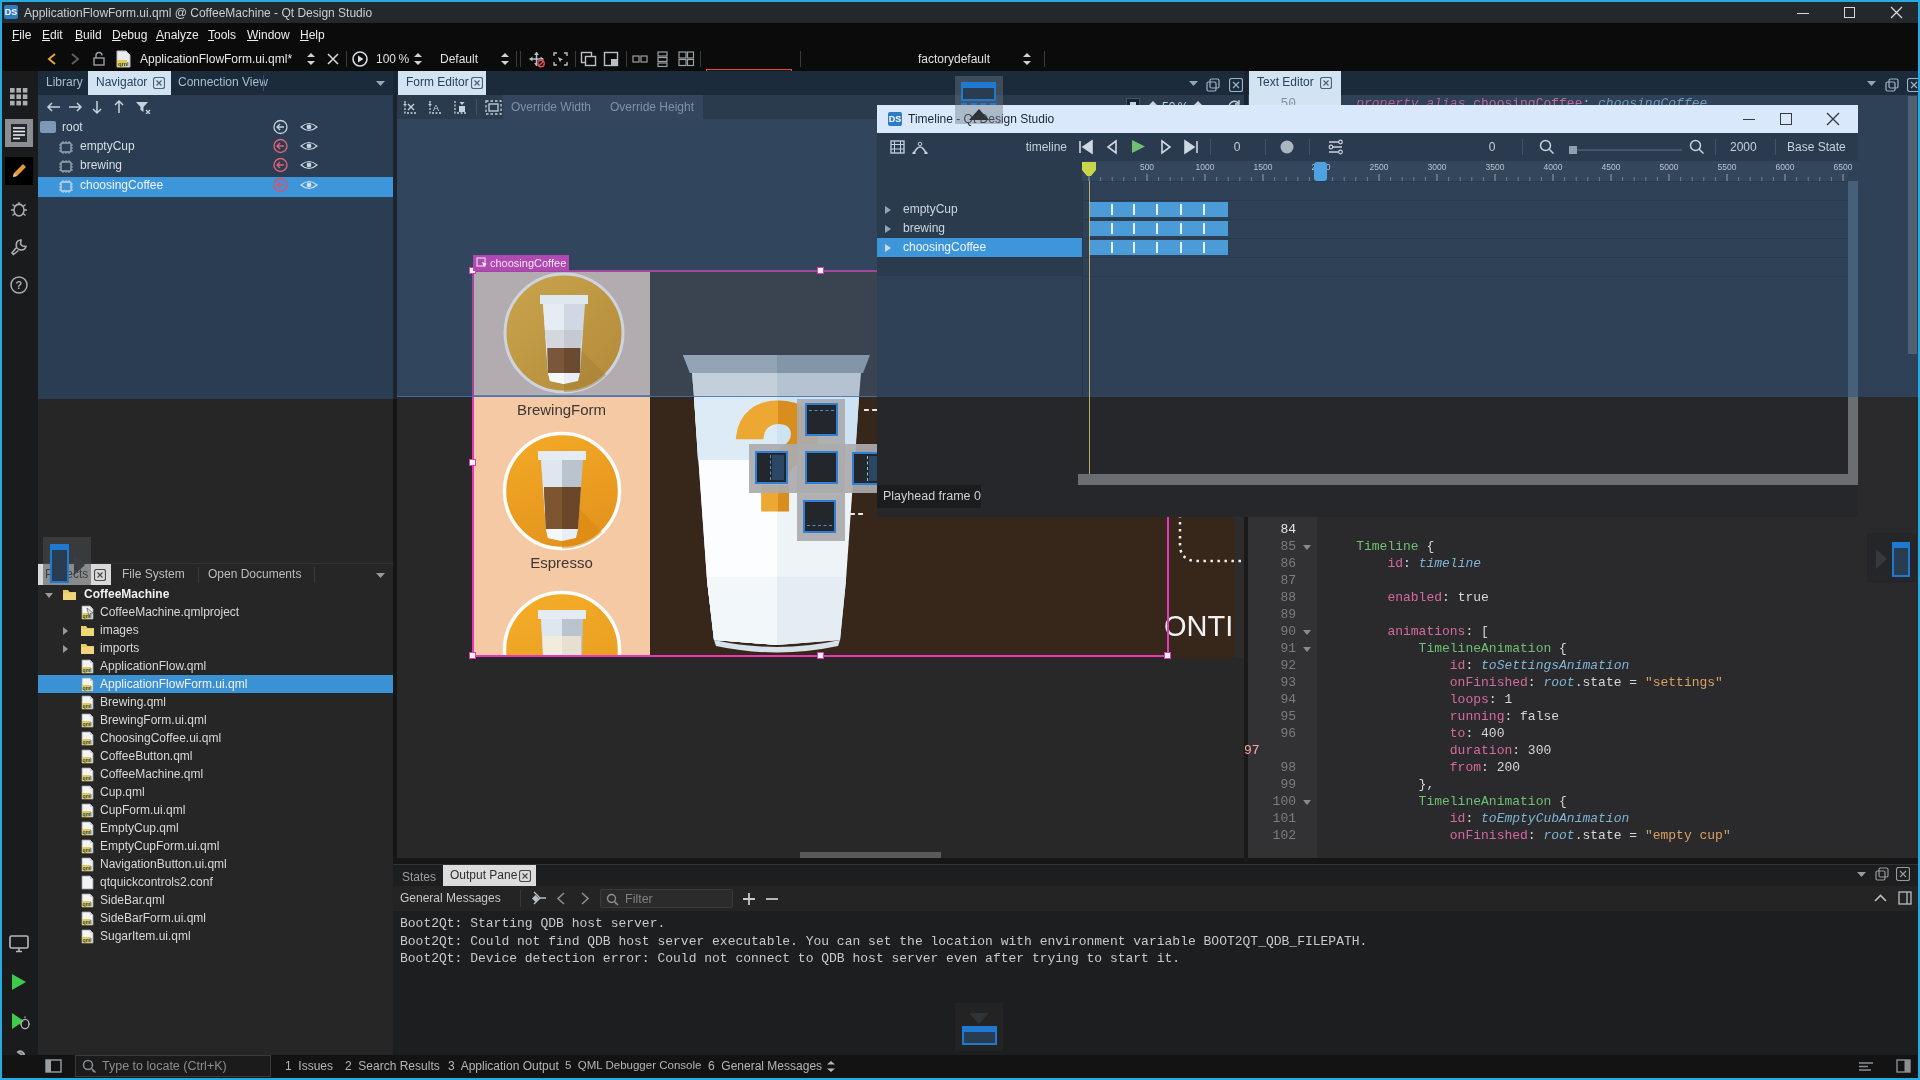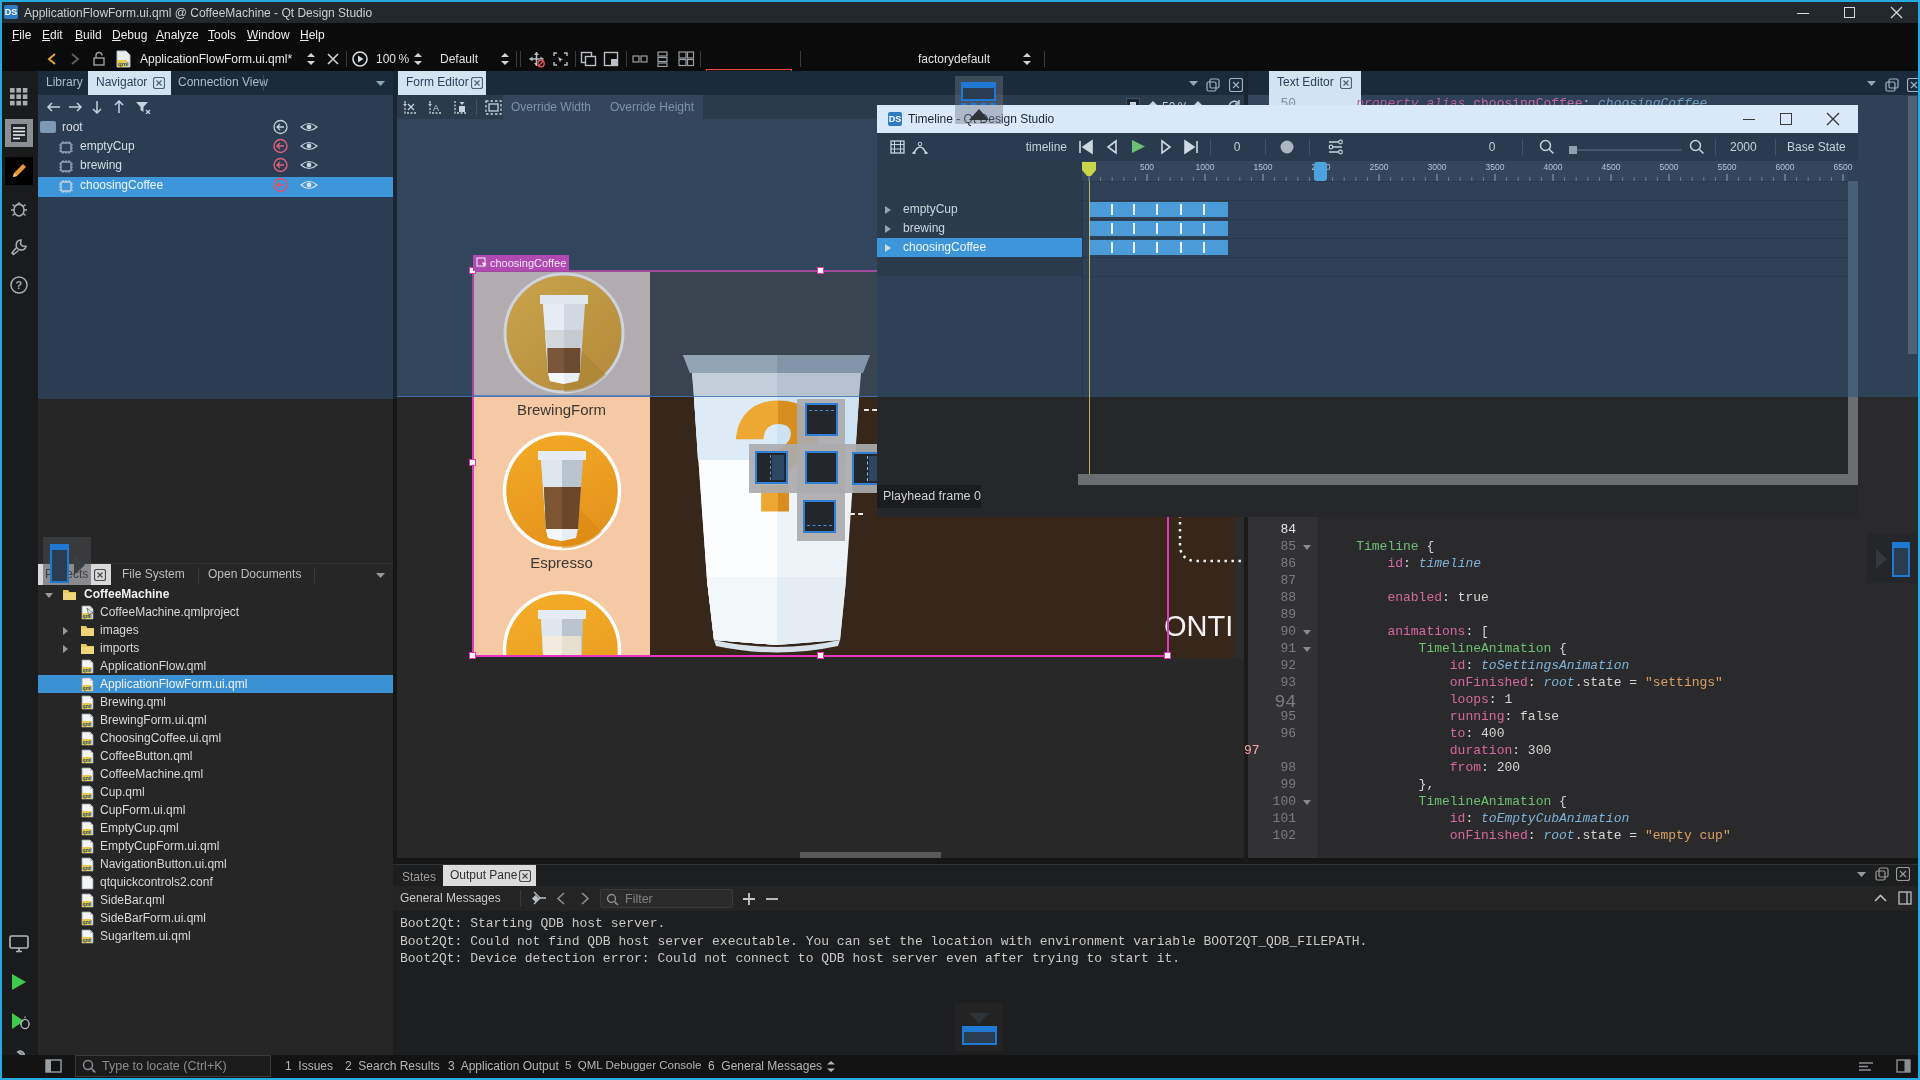--- a/index.html
+++ b/index.html
@@ -682,21 +682,21 @@
   <div class="abs" style="left:17px;top:2px;color:#f0e4f2;font-size:11px;">choosingCoffee</div>
 </div>
 
 <div class="abs" style="left:393px;top:396px;width:1525px;height:1px;background:rgba(64,118,180,0.85);"></div>
 
 <div class="abs" style="left:1244px;top:71px;width:676px;height:791px;background:#2a2a2c;">
   <div class="abs" style="left:0;top:24px;width:73px;height:767px;background:#323235;"></div>
   <div class="abs" style="left:0;top:24px;width:676px;height:302px;background:#2e4156;"></div>
   <div class="abs" style="left:0;top:24px;width:73px;height:302px;background:#33465c;"></div>
   <div class="abs" style="left:0;top:0;width:676px;height:24px;background:#1c2b3c;"></div>
-  <div class="abs" style="left:5px;top:0;width:92px;height:36px;background:#d2e3f2;margin-left:20px;">
+  <div class="abs" style="left:5px;top:0;width:92px;height:36px;background:#d2e3f2;">
     <div class="abs" style="left:8px;top:4px;color:#29435e;font-size:12px;">Text Editor</div>
     <svg class="abs" style="left:71px;top:6px;" width="12" height="12">
         <rect x="0.5" y="0.5" width="11" height="11" rx="2" fill="none" stroke="#4a627a" stroke-width="1.2"></rect>
         <path d="M3.5,3.5 l5,5 m0,-5 l-5,5" stroke="#4a627a" stroke-width="1.2"></path>
       </svg>
   </div>
   <svg class="abs" style="left:622px;top:9px;" width="11" height="7">
       <path d="M1,1 L5.5,6 L10,1" fill="#8fa7bd"></path>
     </svg>
   <svg class="abs" style="left:641px;top:7px;" width="14" height="14">
@@ -972,21 +972,21 @@
 <div class="abs mono" style="left:1325px;top:624px;font-size:13px;white-space:pre;"><span style="color:#d5699f;">        animations</span><span style="color:#d6d6d6;">: [</span></div>
 <div class="abs mono" style="left:1244px;top:641px;width:52px;text-align:right;color:#7a7c7e;font-size:13px;">91</div>
 <svg class="abs" style="left:1302px;top:646px;" width="10" height="7">
     <path d="M1,1 L5,6 L9,1" fill="#8a8a8a"></path>
   </svg>
 <div class="abs mono" style="left:1325px;top:641px;font-size:13px;white-space:pre;"><span style="color:#6fbf73;">            TimelineAnimation </span><span style="color:#d6d6d6;">{</span></div>
 <div class="abs mono" style="left:1244px;top:658px;width:52px;text-align:right;color:#7a7c7e;font-size:13px;">92</div>
 <div class="abs mono" style="left:1325px;top:658px;font-size:13px;white-space:pre;"><span style="color:#d5699f;">                id</span><span style="color:#d6d6d6;">: </span><span style="color:#7fb3d5;font-style:italic;">toSettingsAnimation</span></div>
 <div class="abs mono" style="left:1244px;top:675px;width:52px;text-align:right;color:#7a7c7e;font-size:13px;">93</div>
 <div class="abs mono" style="left:1325px;top:675px;font-size:13px;white-space:pre;"><span style="color:#d5699f;">                onFinished</span><span style="color:#d6d6d6;">: </span><span style="color:#7fb3d5;font-style:italic;">root</span><span style="color:#d6d6d6;">.state = </span><span style="color:#d9a062;">"settings"</span></div>
-<div class="abs mono" style="left:1244px;top:692px;width:52px;text-align:right;color:#7a7c7e;font-size:18px;">94</div>
+<div class="abs mono" style="left:1244px;top:692px;width:52px;text-align:right;color:#7a7c7e;font-size:13px;">94</div>
 <div class="abs mono" style="left:1325px;top:692px;font-size:13px;white-space:pre;"><span style="color:#d5699f;">                loops</span><span style="color:#d6d6d6;">: </span><span style="color:#d6d6d6;">1</span></div>
 <div class="abs mono" style="left:1244px;top:709px;width:52px;text-align:right;color:#7a7c7e;font-size:13px;">95</div>
 <div class="abs mono" style="left:1325px;top:709px;font-size:13px;white-space:pre;"><span style="color:#d5699f;">                running</span><span style="color:#d6d6d6;">: </span><span style="color:#d6d6d6;">false</span></div>
 <div class="abs mono" style="left:1244px;top:726px;width:52px;text-align:right;color:#7a7c7e;font-size:13px;">96</div>
 <div class="abs mono" style="left:1325px;top:726px;font-size:13px;white-space:pre;"><span style="color:#d5699f;">                to</span><span style="color:#d6d6d6;">: </span><span style="color:#d6d6d6;">400</span></div>
 <div class="abs mono" style="left:1244px;top:743px;width:52px;text-align:left;color:#fca5a5;font-size:13px;">97</div>
 <div class="abs mono" style="left:1325px;top:743px;font-size:13px;white-space:pre;"><span style="color:#d5699f;">                duration</span><span style="color:#d6d6d6;">: </span><span style="color:#d6d6d6;">300</span></div>
 <div class="abs mono" style="left:1244px;top:760px;width:52px;text-align:right;color:#7a7c7e;font-size:13px;">98</div>
 <div class="abs mono" style="left:1325px;top:760px;font-size:13px;white-space:pre;"><span style="color:#d5699f;">                from</span><span style="color:#d6d6d6;">: </span><span style="color:#d6d6d6;">200</span></div>
 <div class="abs mono" style="left:1244px;top:777px;width:52px;text-align:right;color:#7a7c7e;font-size:13px;">99</div>

